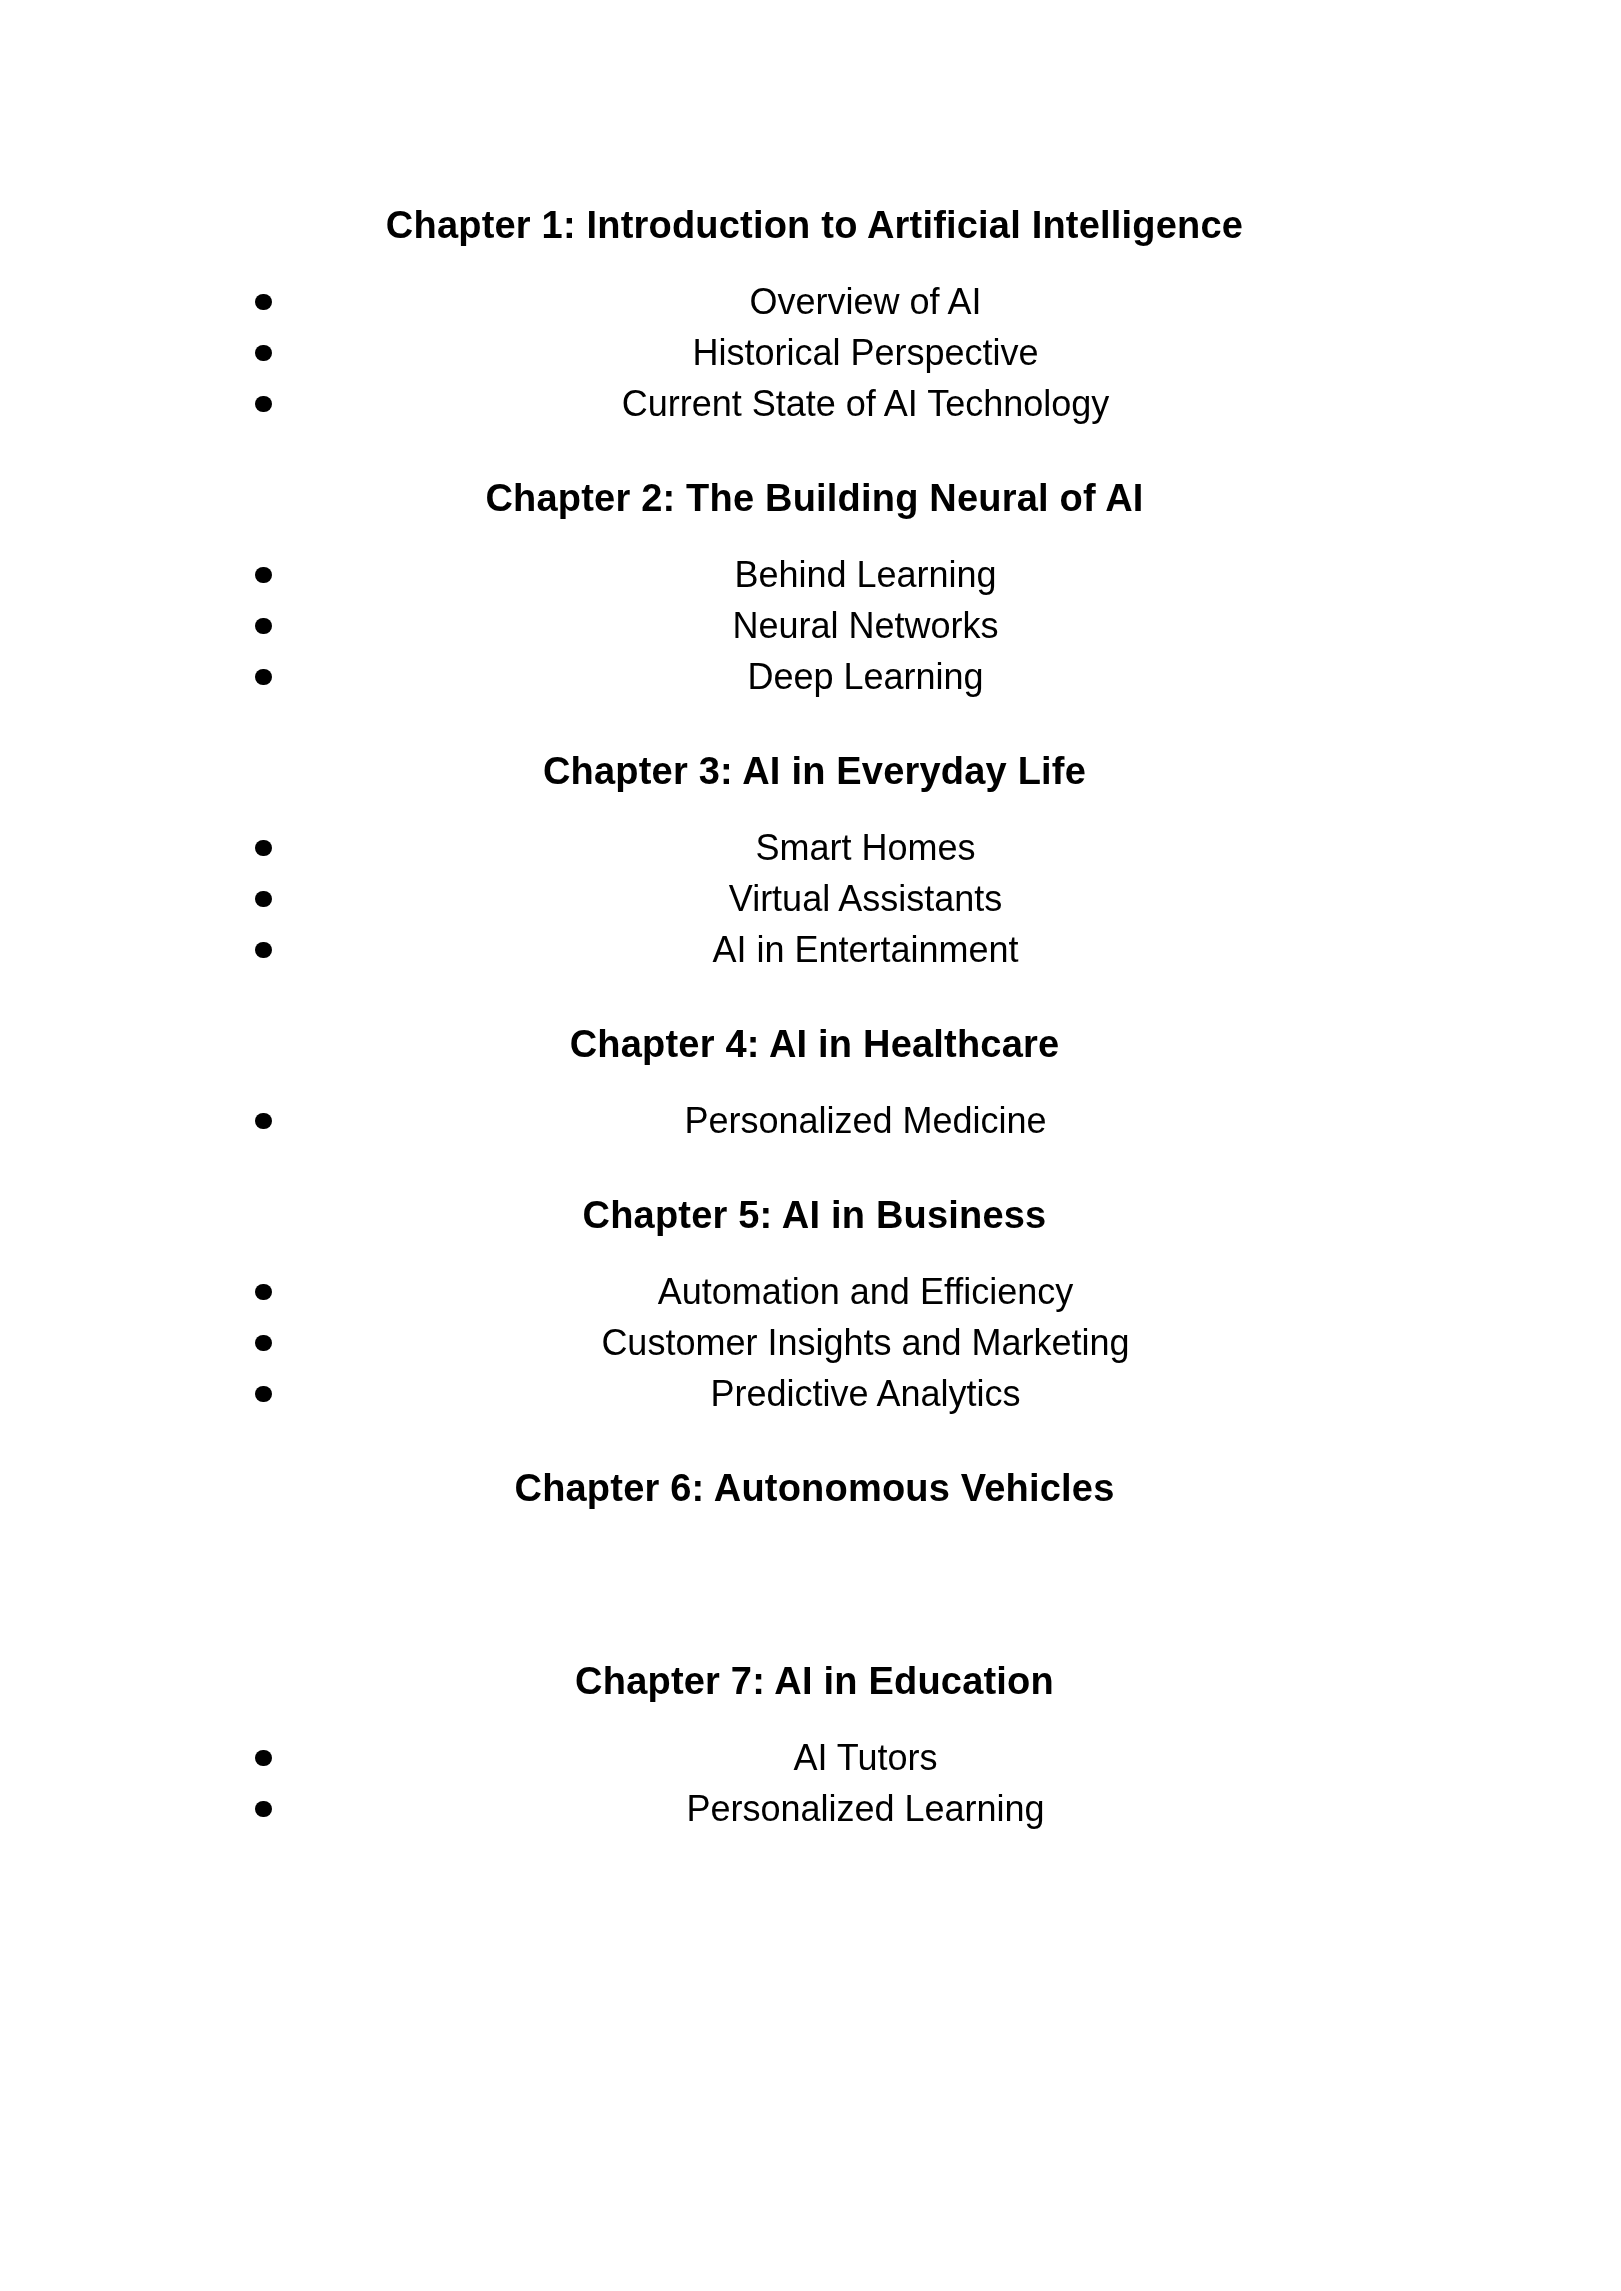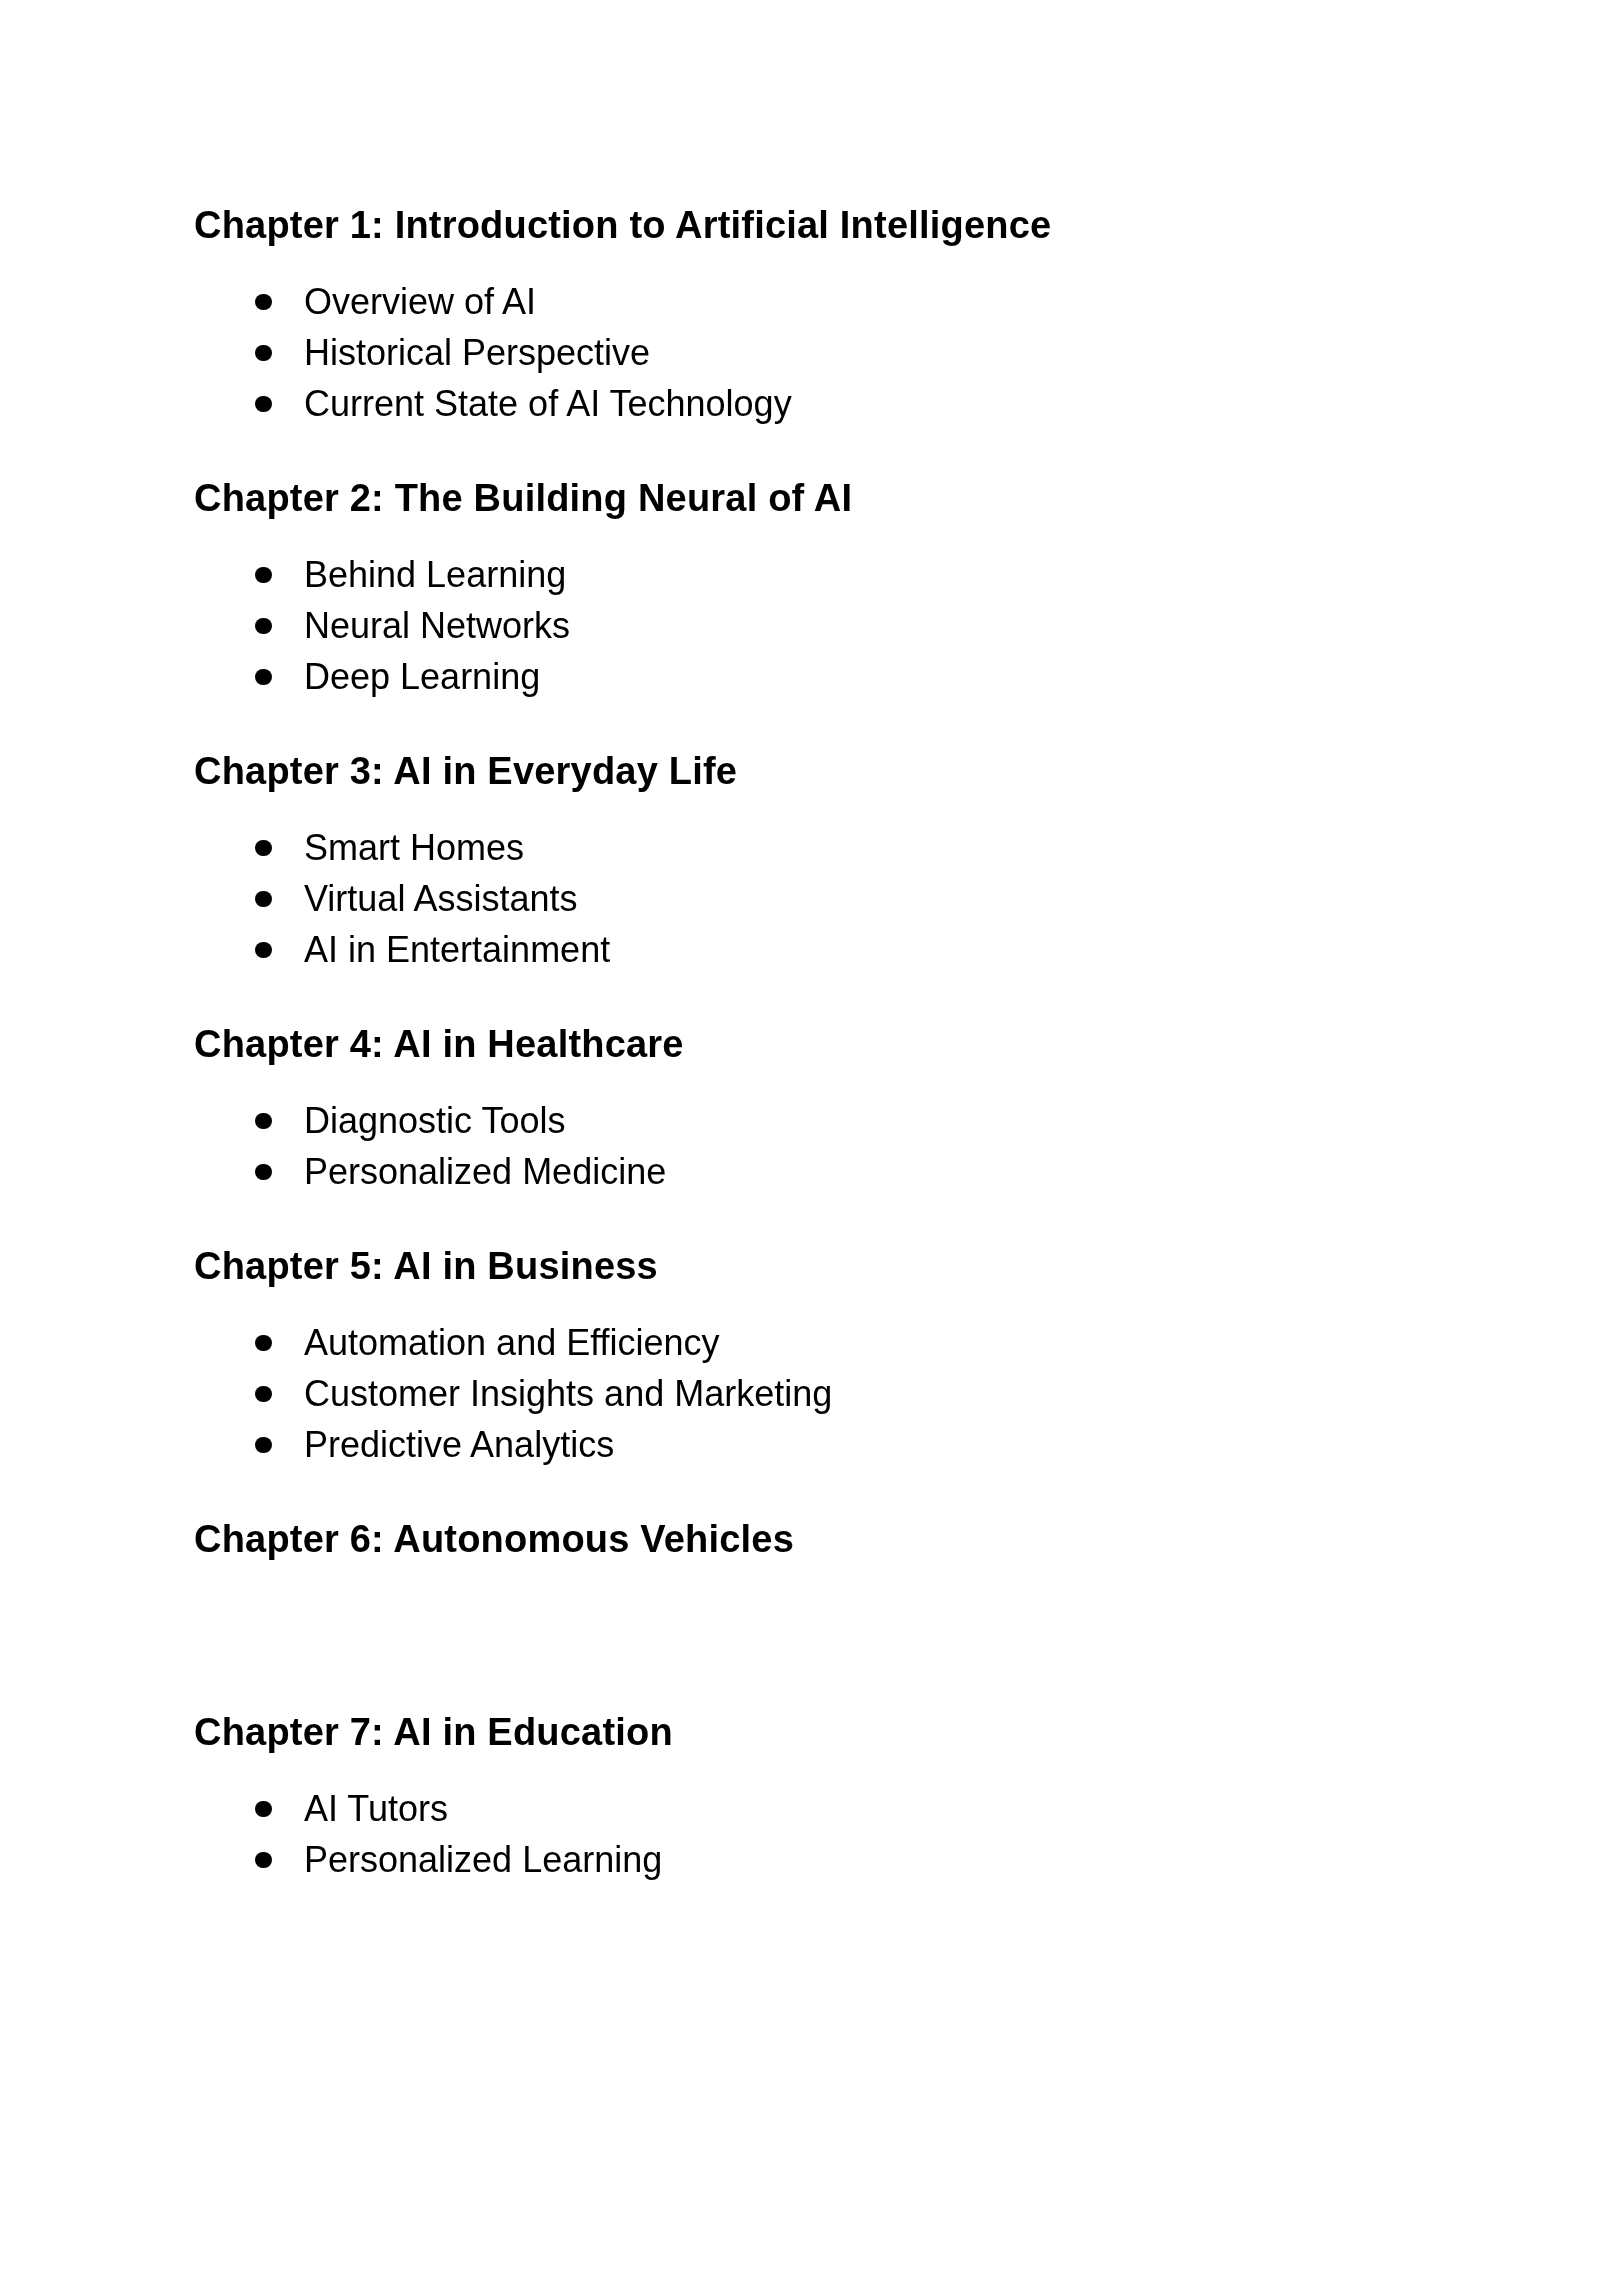--- a/index.html
+++ b/index.html
@@ -8,20 +8,21 @@
     background: #ffffff;
     color: #000000;
     font-family: "Liberation Sans", "DejaVu Sans", sans-serif;
     overflow: hidden;
   }
   .page {
     width: 1621px;
     height: 1808px;
     padding: 203px 186px 0 194px;
     background: #ffffff;
+    text-align: center;
   }
   .chapter { margin: 0; }
   .chapter-heading {
     font-size: 38px;
     font-weight: bold;
     line-height: 44px;
     letter-spacing: 0.2px;
     margin: 47px 0 29px 0;
     white-space: nowrap;
   }
@@ -77,21 +78,20 @@
     <ul class="topics">
       <li class="topic"><span class="bullet"></span><span>Smart Homes</span></li>
       <li class="topic"><span class="bullet"></span><span>Virtual Assistants</span></li>
       <li class="topic"><span class="bullet"></span><span>AI in Entertainment</span></li>
     </ul>
   </section>
 
   <section class="chapter">
     <h3 class="chapter-heading">Chapter 4: AI in Healthcare</h3>
     <ul class="topics">
-      <li class="topic"><span class="bullet"></span><span>Diagnostic Tools</span></li>
       <li class="topic"><span class="bullet"></span><span>Personalized Medicine</span></li>
     </ul>
   </section>
 
   <section class="chapter">
     <h3 class="chapter-heading">Chapter 5: AI in Business</h3>
     <ul class="topics">
       <li class="topic"><span class="bullet"></span><span>Automation and Efficiency</span></li>
       <li class="topic"><span class="bullet"></span><span>Customer Insights and Marketing</span></li>
       <li class="topic"><span class="bullet"></span><span>Predictive Analytics</span></li>

